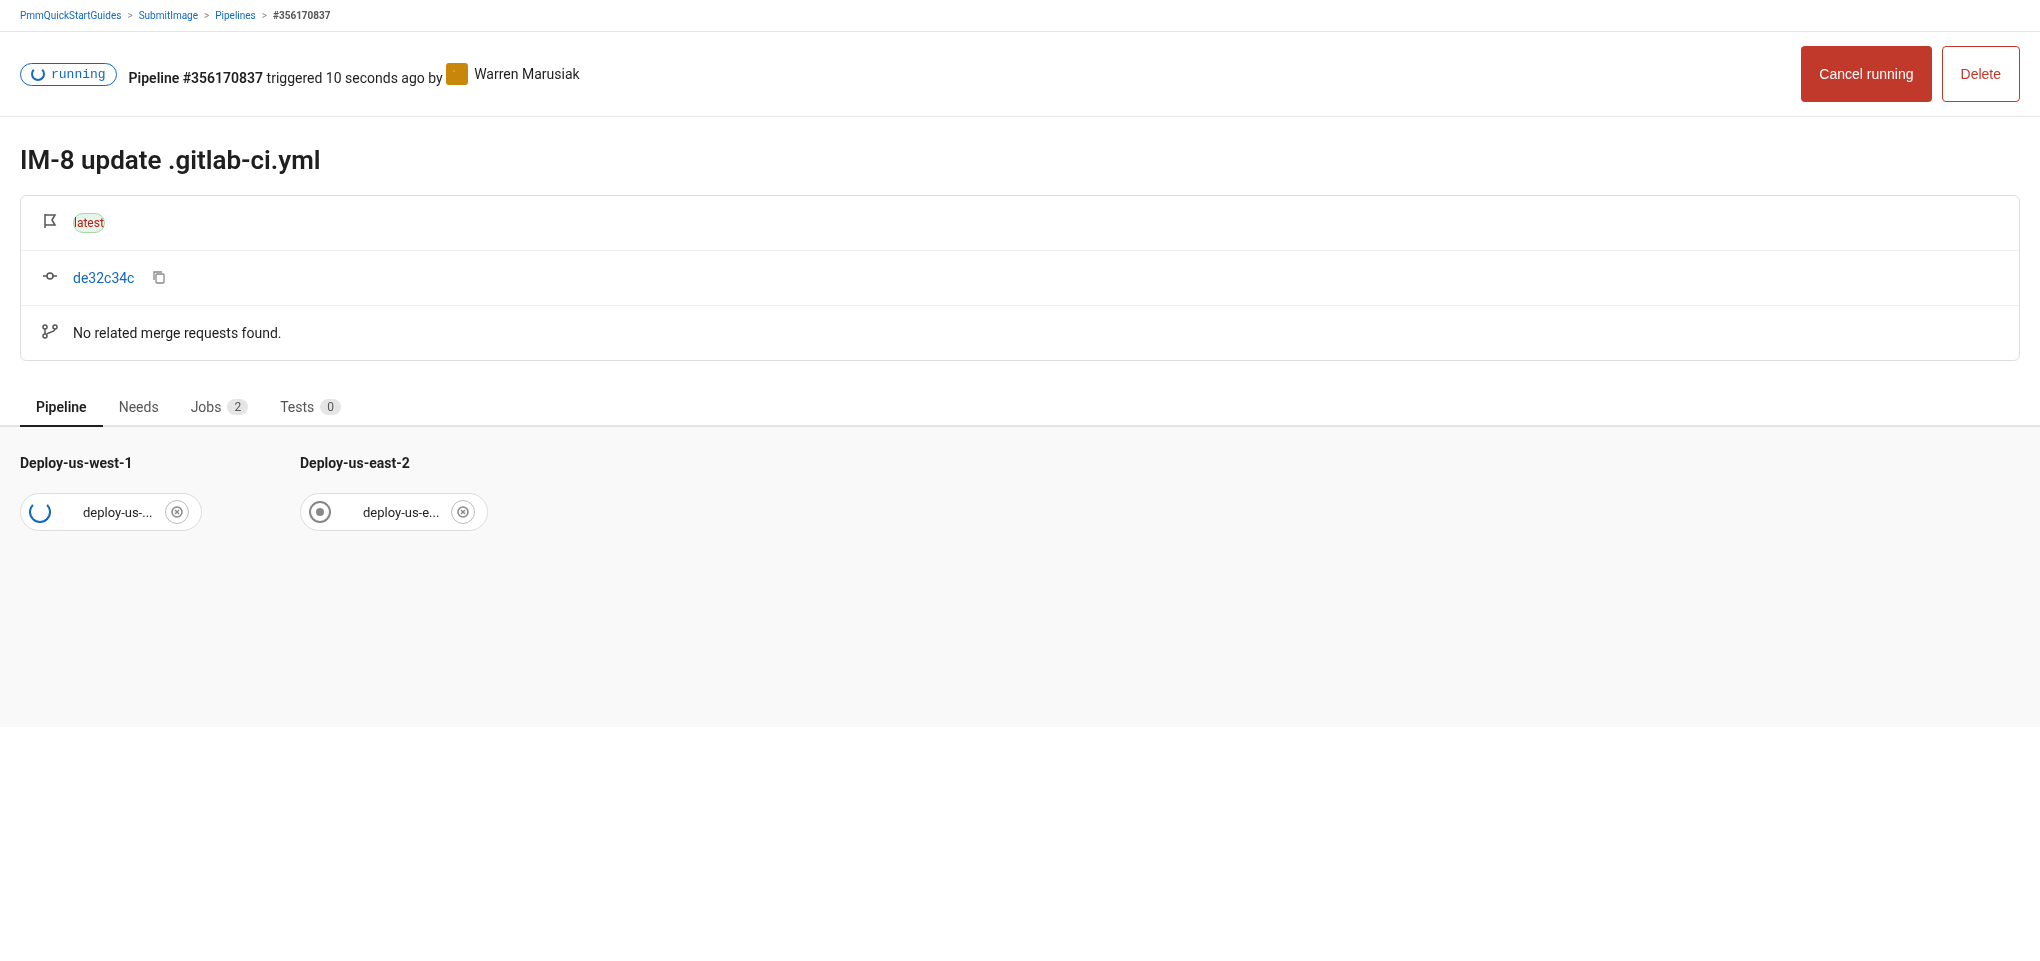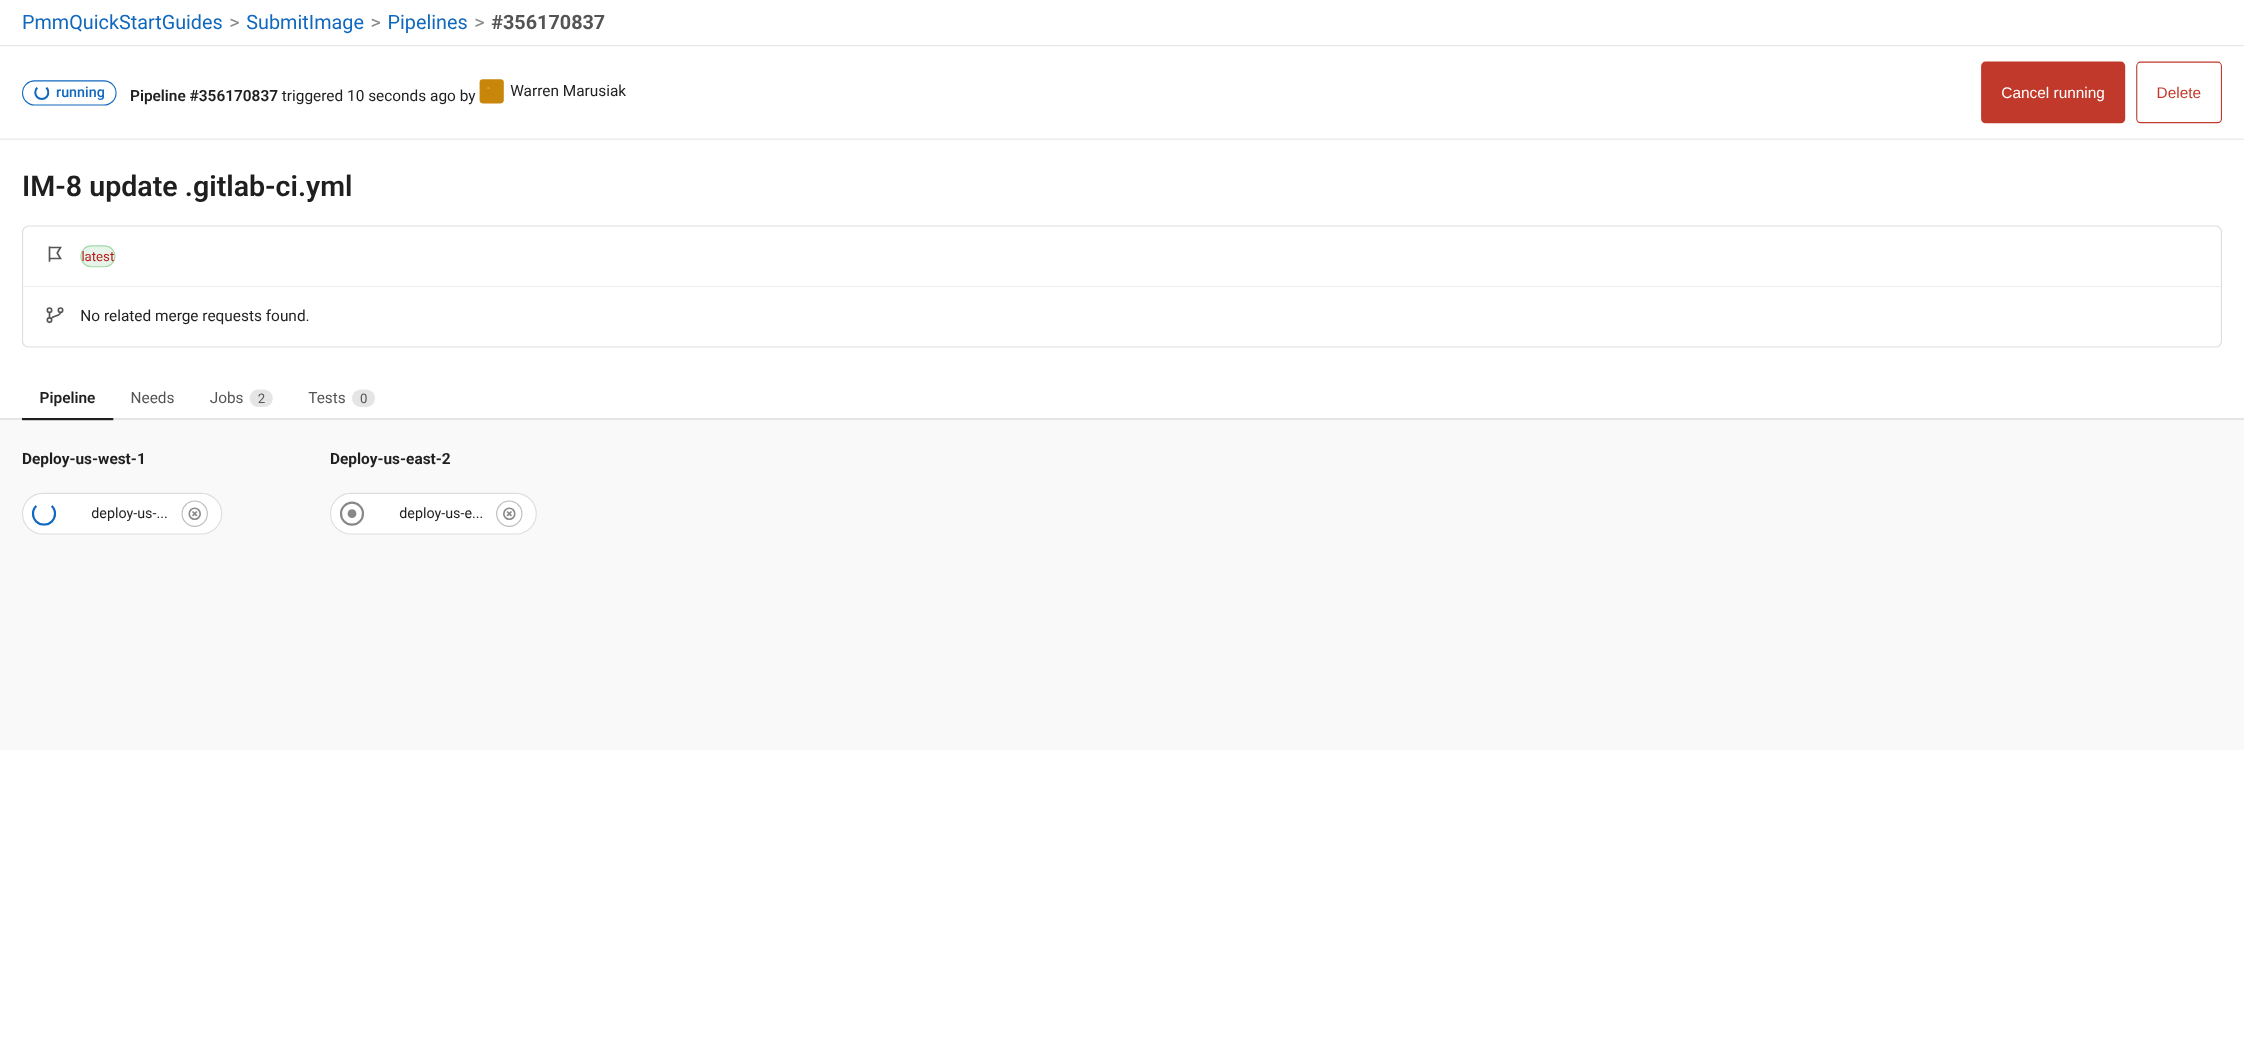--- a/index.html
+++ b/index.html
@@ -1,20 +1,20 @@
 <!DOCTYPE html>
 <html><head>
   <meta charset="utf-8">
   <style>
     * { box-sizing: border-box; margin: 0; padding: 0; }
     body { font-family: -apple-system, BlinkMacSystemFont, 'Segoe UI', Roboto, sans-serif; font-size: 14px; color: #1f1f1f; background: #fff; }
 
     .breadcrumb-bar {
       padding: 10px 20px;
-      font-size: 18px;
+      font-size: 10px;
       color: #555;
       display: flex;
       align-items: center;
       gap: 6px;
     }
     .breadcrumb-bar a { color: #1068bf; text-decoration: none; }
     .breadcrumb-bar span.sep { color: #888; }
 
     .pipeline-header {
       display: flex;
@@ -27,20 +27,21 @@
     .status-badge {
       display: inline-flex;
       align-items: center;
       gap: 6px;
       border: 1.5px solid #1068bf;
       border-radius: 20px;
       padding: 3px 10px;
       color: #1068bf;
       font-size: 13px;
       font-weight: 500;
+      font-family: Liberation Mono, monospace;
     }
     .status-badge .spinner {
       width: 14px;
       height: 14px;
       border: 2px solid #1068bf;
       border-top-color: transparent;
       border-radius: 50%;
       animation: spin 1s linear infinite;
       display: inline-block;
     }
@@ -292,20 +293,36 @@
   <div class="info-row">
     <span class="icon">
       <svg width="18" height="18" viewBox="0 0 18 18" fill="none" stroke="#555" stroke-width="1.5">
         <line x1="4" y1="2" x2="4" y2="16"></line>
         <path d="M4 3 L14 3 L11 8 L14 13 L4 13"></path>
       </svg>
     </span>
     <span class="badge-latest">latest</span>
   </div>
 
+  <div class="info-row">
+    <span class="icon">
+      <svg width="18" height="18" viewBox="0 0 18 18" fill="none" stroke="#555" stroke-width="1.5">
+        <circle cx="9" cy="9" r="3"></circle>
+        <line x1="2" y1="9" x2="6" y2="9"></line>
+        <line x1="12" y1="9" x2="16" y2="9"></line>
+      </svg>
+    </span>
+    <a href="#" class="commit-link">de32c34c</a>
+    <span class="copy-icon" title="Copy commit SHA">
+      <svg width="14" height="14" viewBox="0 0 14 14" fill="none" stroke="#888" stroke-width="1.3">
+        <rect x="4" y="4" width="8" height="9" rx="1"></rect>
+        <path d="M2 10 L2 2 L10 2" stroke="#888" stroke-width="1.3" fill="none"></path>
+      </svg>
+    </span>
+  </div>
 
   <div class="info-row">
     <span class="icon">
       <svg width="18" height="18" viewBox="0 0 18 18" fill="none" stroke="#555" stroke-width="1.5">
         <circle cx="4" cy="5" r="2"></circle>
         <circle cx="14" cy="5" r="2"></circle>
         <circle cx="4" cy="14" r="2"></circle>
         <path d="M4 7 L4 12" stroke="#555" stroke-width="1.5"></path>
         <path d="M14 7 C14 10 8 10 6 12" stroke="#555" stroke-width="1.5" fill="none"></path>
       </svg>

